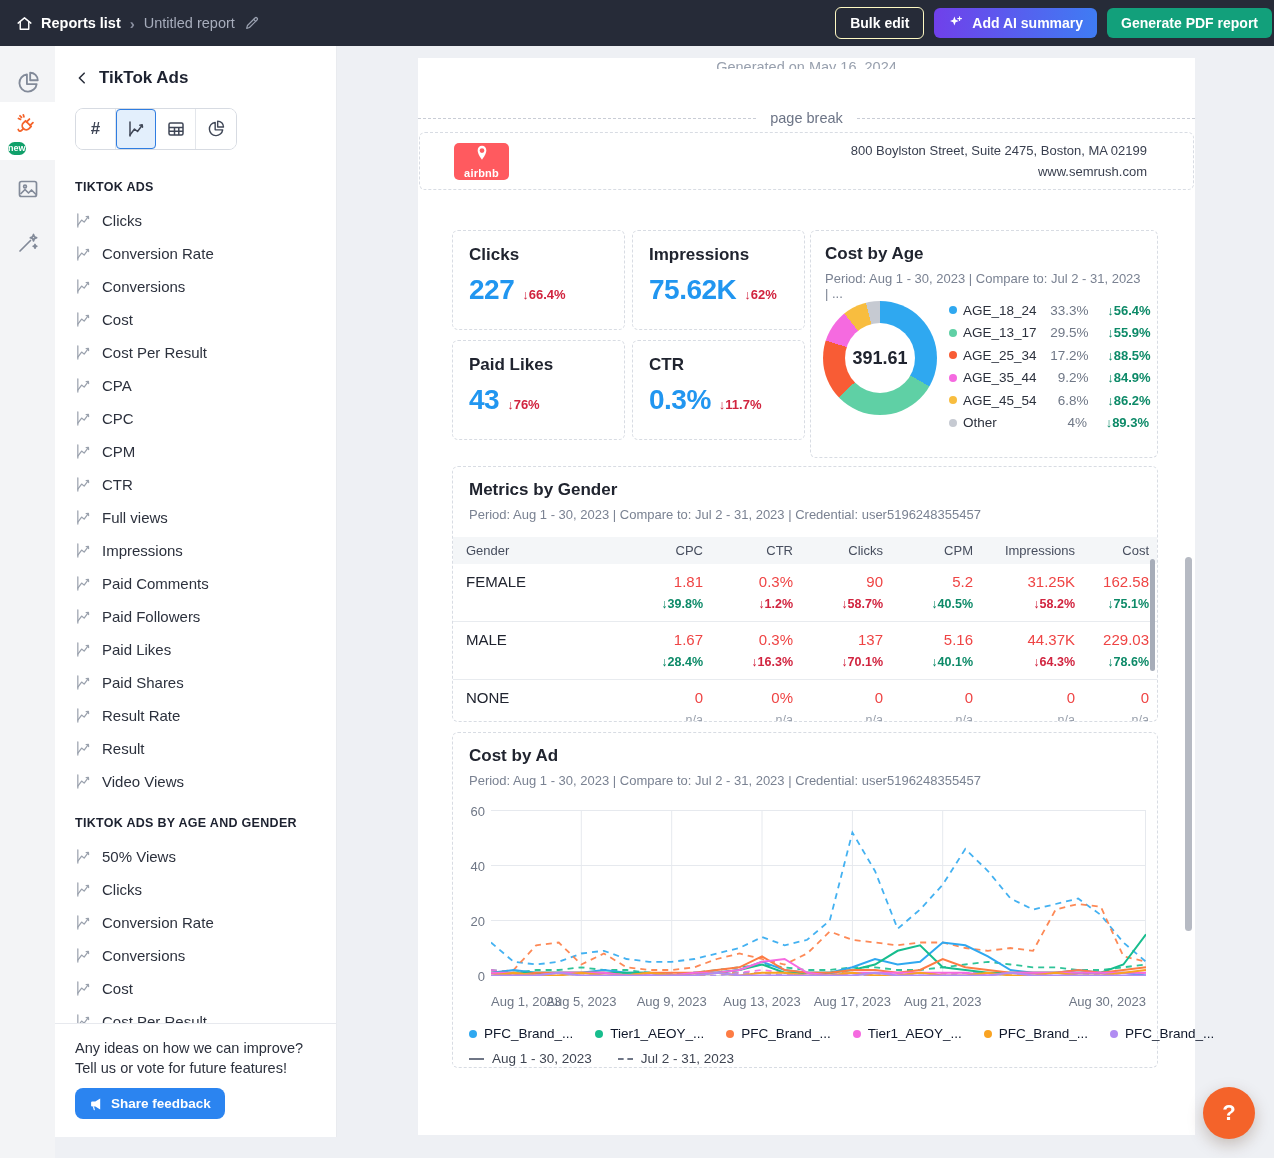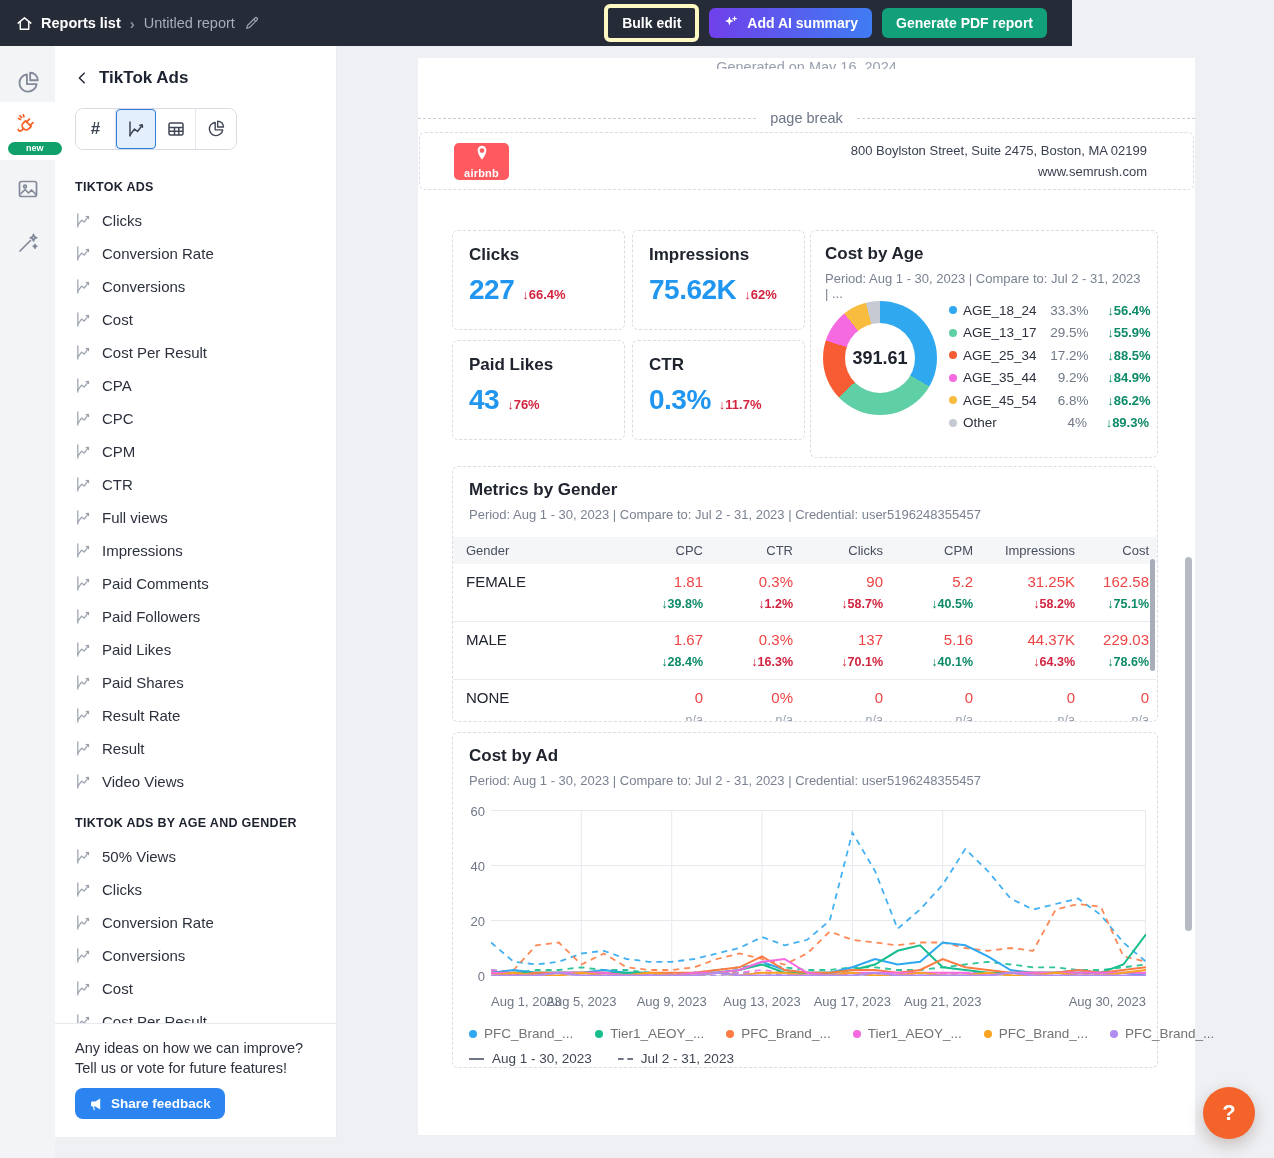--- a/index.html
+++ b/index.html
@@ -1,36 +1,36 @@
 <!DOCTYPE html>
 <html><head>
 <meta charset="utf-8">
 <style>
   * { margin:0; padding:0; box-sizing:border-box; }
   html,body { width:1274px; height:1158px; }
   body { font-family:"Liberation Sans", sans-serif; background:#eef0f4; position:relative; overflow:hidden; color:#2c313d; }
 
   
-  .topbar { position:absolute; left:0; top:0; width:1072px; height:46px; background:#262b38; display:flex; align-items:center; justify-content:space-between; padding:0 25px 0 16px; z-index:30; }
+  .topbar { position:absolute; left:0; top:0; width:1274px; height:46px; background:#262b38; display:flex; align-items:center; justify-content:space-between; padding:0 2px 0 16px; z-index:30; }
   .tb-left { display:flex; align-items:center; gap:9px; }
   .tb-home { display:flex; align-items:center; gap:8px; color:#fff; font-size:14.5px; font-weight:700; cursor:pointer; }
   .tb-chev { color:#8a90a0; font-size:15px; font-weight:700; }
   .tb-title { color:#a7adbc; font-size:14.5px; }
   .tb-pencil { display:flex; }
   .tb-right { display:flex; align-items:center; gap:10px; }
   .btn { border-radius:6px; font-size:14px; font-weight:700; padding:7px 14px; display:flex; align-items:center; gap:8px; cursor:pointer; border:none; color:#fff; font-family:"Liberation Sans",sans-serif; }
-  .btn-outline { background:transparent; border:4px solid #fef9c3; }
+  .btn-outline { background:transparent; border:1px solid #fef9c3; }
   .btn-ai { background:linear-gradient(90deg,#7040ea,#3f7cf3); }
   .btn-green { background:#12a07b; }
 
   
   .rail { position:absolute; left:0; top:46px; width:55px; height:1112px; background:#f3f4f6; z-index:20; }
   .rail-item { position:absolute; left:0; width:55px; height:58px; display:flex; align-items:center; justify-content:center; cursor:pointer; }
   .rail-item.active { background:#fff; }
-  .rail-badge { position:absolute; left:8px; top:40px; background:#10a06a; color:#fff; font-size:9px; font-weight:700; padding:1px 18px 2px; border-radius:8px; }
+  .rail-badge { position:absolute; left:8px; top:40px; background:#10a06a; color:#fff; font-size:9px; font-weight:700; padding:1px 0 2px; border-radius:8px; }
 
   
   .sidebar { position:absolute; left:55px; top:46px; width:282px; height:1091px; background:#fff; border-right:1px solid #e9ebef; z-index:19; display:flex; flex-direction:column; }
   .sb-head { display:flex; align-items:center; gap:10px; padding:22px 20px 6px 20px; }
   .sb-back { display:flex; cursor:pointer; }
   .sb-title { font-size:17px; font-weight:700; color:#1d2230; }
   .sb-toolbar { display:flex; margin:14px 20px 4px 20px; border:1px solid #d7dbe2; border-radius:8px; width:fit-content; overflow:hidden; background:#fff; }
   .sb-tool { width:40px; height:40px; display:flex; align-items:center; justify-content:center; cursor:pointer; border-right:1px solid #e3e6eb; color:#3f4656; background:#fff; }
   .sb-tool:last-child { border-right:none; }
   .sb-tool.active { background:#e3effc; outline:1.5px solid #2f7de1; outline-offset:-1.5px; border-radius:4px; }
@@ -95,21 +95,21 @@
 
   
   .ad-card { left:34px; top:674px; width:706px; height:336px; padding:13px 0 0; cursor:pointer; }
   .ad-card .sec-title, .ad-card .sec-period { padding:0 16px; }
   .chart-wrap { position:relative; margin:22px 0 0 38px; width:655px; height:166px; }
   .ylab { position:absolute; width:28px; text-align:right; left:-34px; font-size:13px; color:#6f7786; }
   .xlabs { position:relative; margin-left:38px; width:655px; height:18px; margin-top:18px; }
   .xlab { position:absolute; top:0; font-size:13px; color:#6f7786; white-space:nowrap; transform:translateX(-50%); }
   .xlab.first { transform:none; } .xlab.last { transform:translateX(-100%); }
   .ad-legend { display:flex; gap:22px; margin:14px 0 0 16px; flex-wrap:nowrap; }
-  .lg-item { display:flex; align-items:center; gap:7px; font-size:13.5px; color:#737373; }
+  .lg-item { display:flex; align-items:center; gap:7px; font-size:13.5px; color:#0f172a; }
   .lg-dot { width:8px; height:8px; border-radius:50%; }
   .period-legend { display:flex; gap:26px; margin:10px 0 0 16px; }
   .pl-item { display:flex; align-items:center; gap:8px; font-size:13.5px; color:#3f4552; }
   .pl-line { width:15px; border-top:2px solid #6f7686; }
   .pl-line.dashed { border-top-style:dashed; }
 
   
   .main-scroll { position:absolute; left:1185px; top:557px; width:7px; height:374px; background:#b6bac3; border-radius:4px; z-index:40; }
   .help-btn { position:absolute; left:1203px; top:1087px; width:52px; height:52px; border-radius:50%; background:#f4632a; color:#fff; font-size:22px; font-weight:700; display:flex; align-items:center; justify-content:center; box-shadow:0 6px 16px rgba(80,40,10,.25); cursor:pointer; z-index:40; }
 </style>

